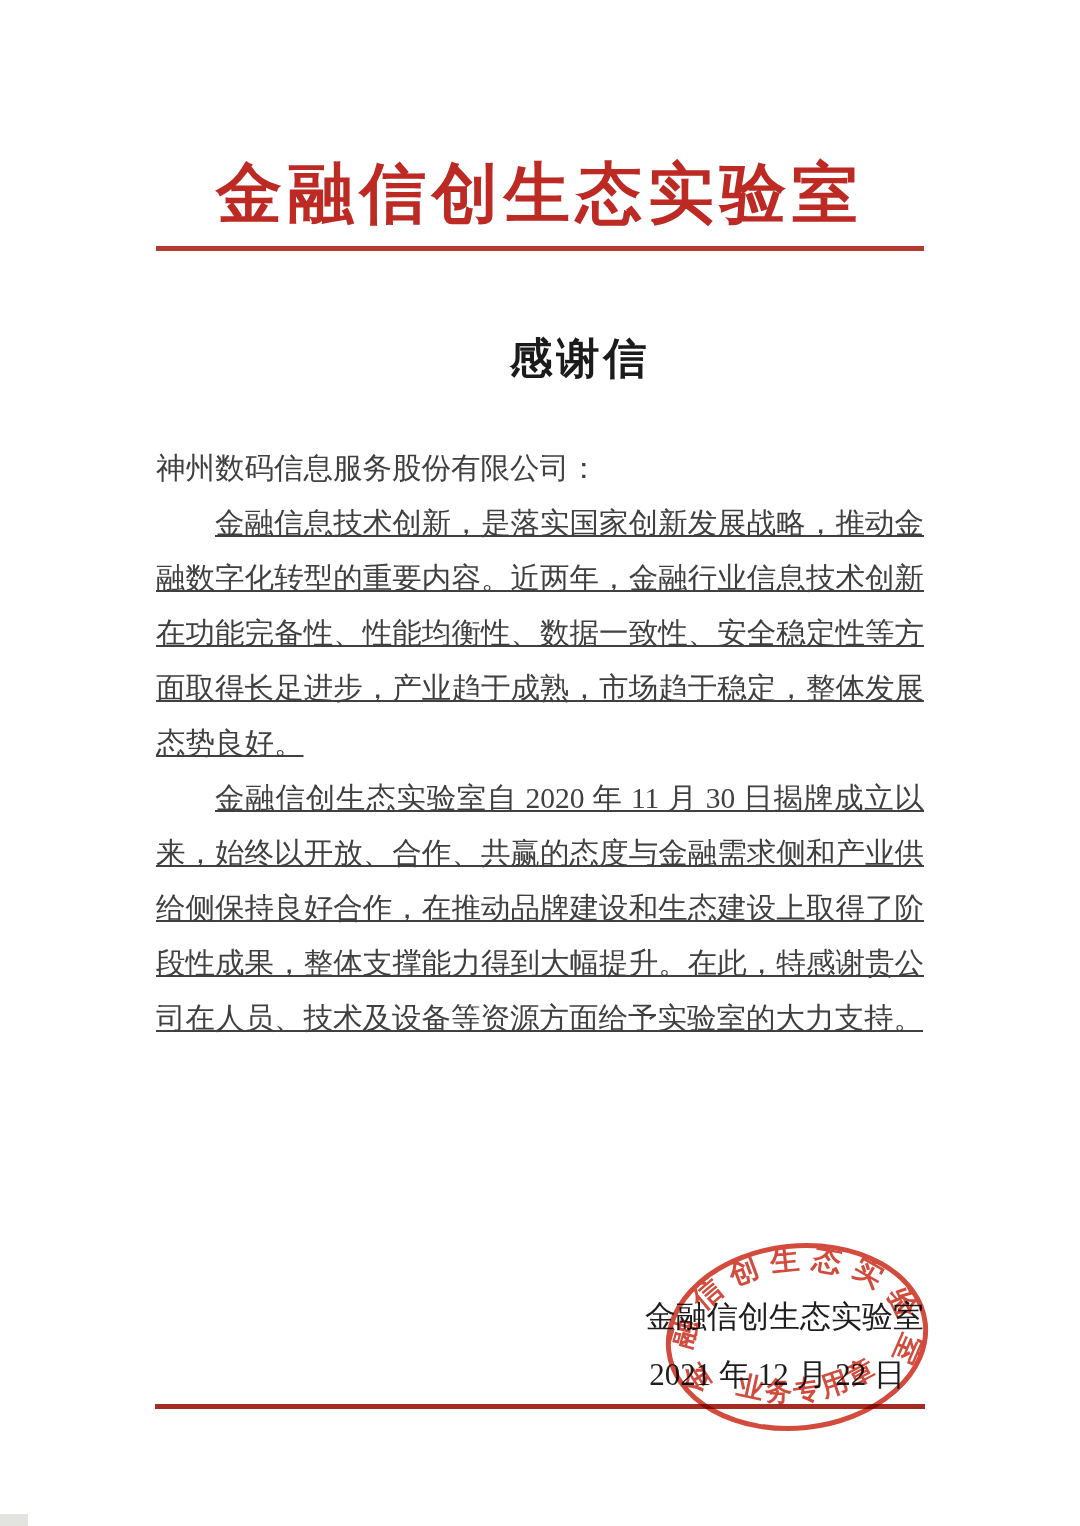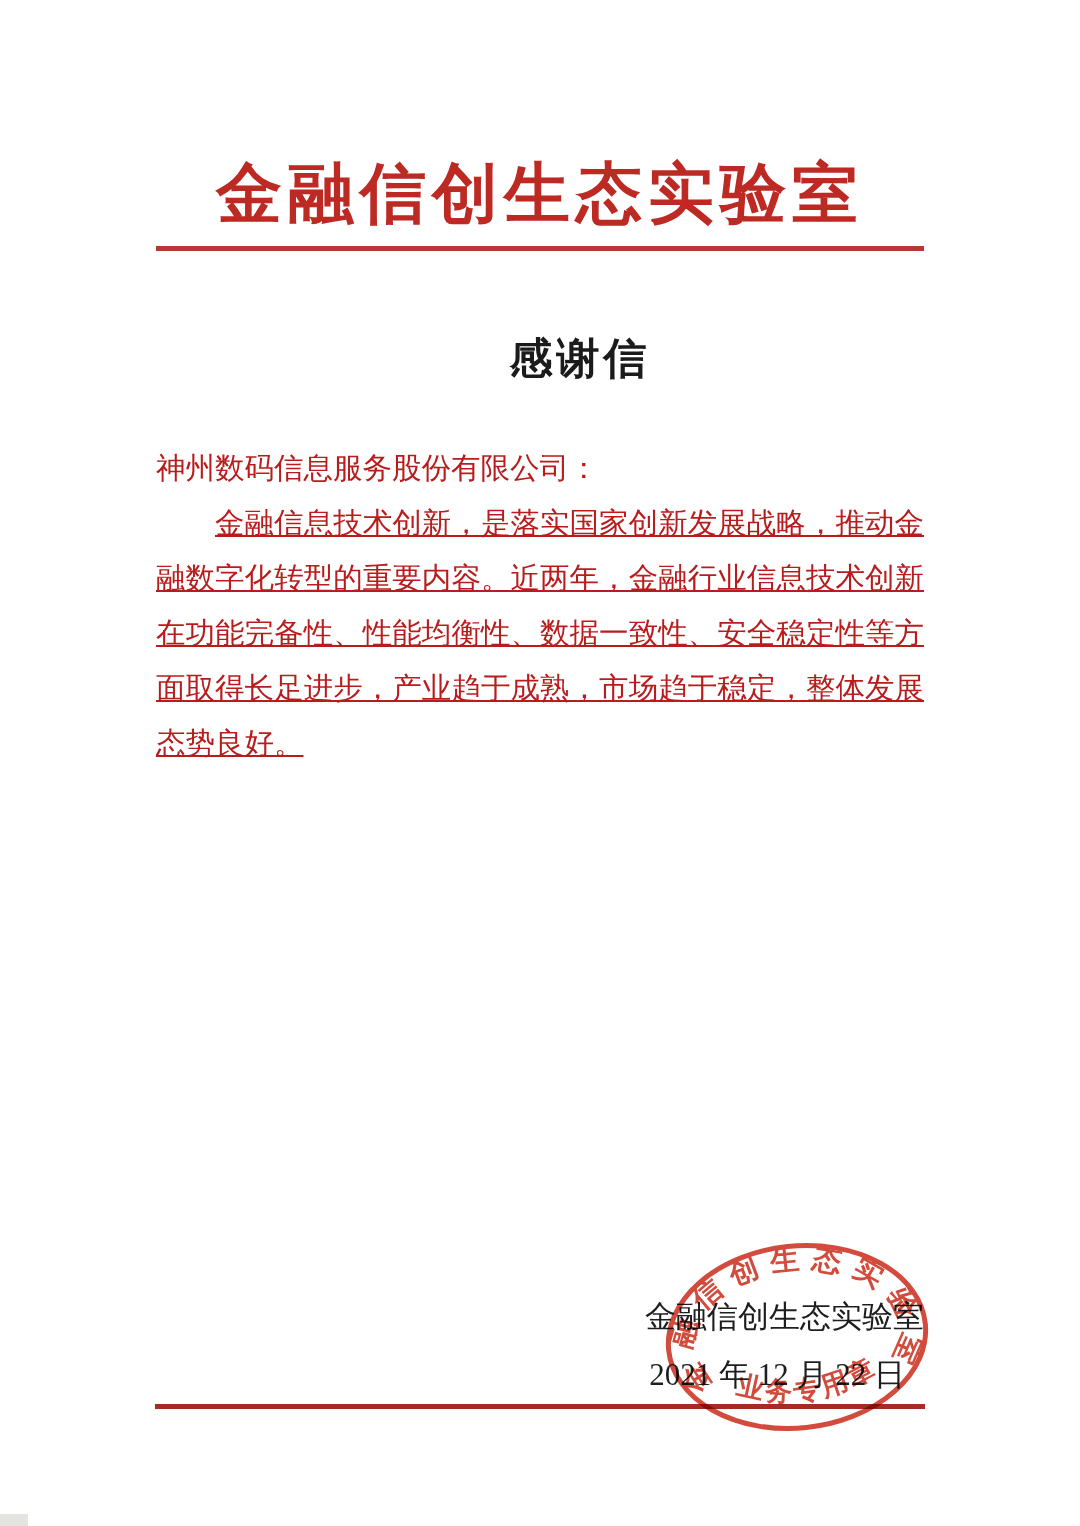--- a/index.html
+++ b/index.html
@@ -47,21 +47,21 @@
     padding-left: 40px;
   }
 
   
   .letter-body {
     position: absolute;
     top: 441px; left: 156px;
     width: 768px;
     font-size: 29.5px;
     line-height: 55px;
-    color: #b91c1c;
+    color: #404040;
     text-align: justify;
   }
   .letter-body p { margin: 0; }
   .para { text-indent: 2em; text-decoration: underline; }
 
   
   .signature {
     position: absolute;
     top: 1288px; left: 156px;
     width: 768px;
@@ -109,20 +109,21 @@
 
   <div class="letterhead-title">金融信创生态实验室</div>
 
   <div class="letterhead-rule"></div>
 
   <h1 class="doc-title">感谢信</h1>
 
   <div class="letter-body">
     <p class="recipient">神州数码信息服务股份有限公司：</p>
     <p class="para">金融信息技术创新，是落实国家创新发展战略，推动金融数字化转型的重要内容。近两年，金融行业信息技术创新在功能完备性、性能均衡性、数据一致性、安全稳定性等方面取得长足进步，产业趋于成熟，市场趋于稳定，整体发展态势良好。</p>
+    <p class="para">金融信创生态实验室自 2020 年 11 月 30 日揭牌成立以来，始终以开放、合作、共赢的态度与金融需求侧和产业供给侧保持良好合作，在推动品牌建设和生态建设上取得了阶段性成果，整体支撑能力得到大幅提升。在此，特感谢贵公司在人员、技术及设备等资源方面给予实验室的大力支持。</p>
   </div>
 
   <div class="signature">
     <div class="sig-name">金融信创生态实验室</div>
     <div class="sig-date">2021 年 12 月 22 日</div>
   </div>
 
   <div class="footer-rule"></div>
 
   <svg class="seal" viewBox="0 0 294 214" xmlns="http://www.w3.org/2000/svg">

